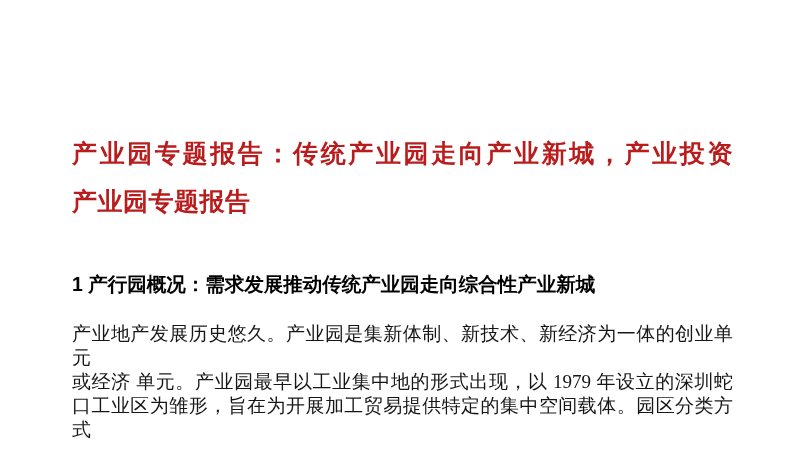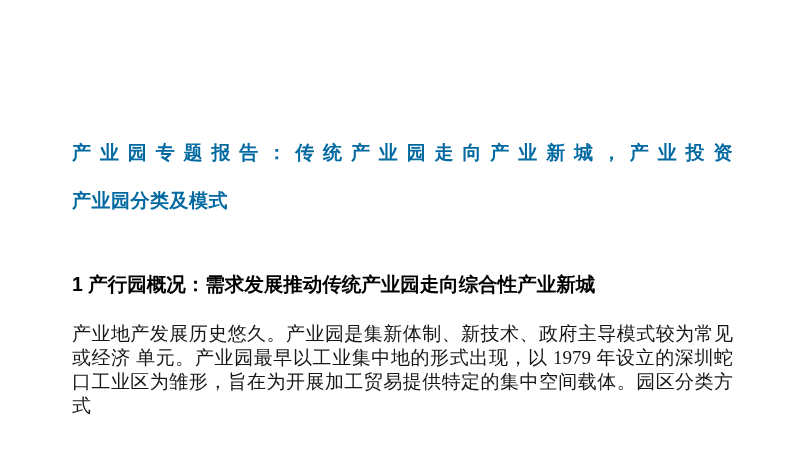--- a/index.html
+++ b/index.html
@@ -15,25 +15,25 @@
   }
   .page {
     box-sizing: border-box;
     width: 806px;
     height: 466px;
     padding: 0 73px 0 72px;
     background: #ffffff;
   }
   .report-title {
     margin: 130px 0 0 0;
-    font-family: Liberation Mono, monospace;
+    font-family: Liberation Serif, serif;
     font-weight: 700;
-    font-size: 19px;
+    font-size: 25px;
     line-height: 48px;
-    color: #0369a1;
+    color: #b91c1c;
     letter-spacing: 0.5px;
   }
   .title-line {
     display: block;
   }
   .title-line.fill {
     text-align: justify;
     text-align-last: justify;
   }
   .section-heading {
@@ -62,26 +62,26 @@
     text-align-last: justify;
   }
 </style>
 </head>
 <body>
 
 <div class="page">
 
   <h1 class="report-title">
     <span class="title-line fill">产业园专题报告：传统产业园走向产业新城，产业投资</span>
-    <span class="title-line">产业园分类及模式</span>
+    <span class="title-line">产业园专题报告</span>
   </h1>
 
   <h2 class="section-heading">1 产行园概况：需求发展推动传统产业园走向综合性产业新城</h2>
 
 
   <div class="body-paragraph">
-    <span class="para-line">产业地产发展历史悠久。产业园是集新体制、新技术、政府主导模式较为常见</span>
+    <span class="para-line">产业地产发展历史悠久。产业园是集新体制、新技术、新经济为一体的创业单元</span>
     <span class="para-line">或经济 单元。产业园最早以工业集中地的形式出现，以 1979 年设立的深圳蛇</span>
     <span class="para-line">口工业区为雏形，旨在为开展加工贸易提供特定的集中空间载体。园区分类方式</span>
 
   </div>
 
 </div>
 
 </body></html>

